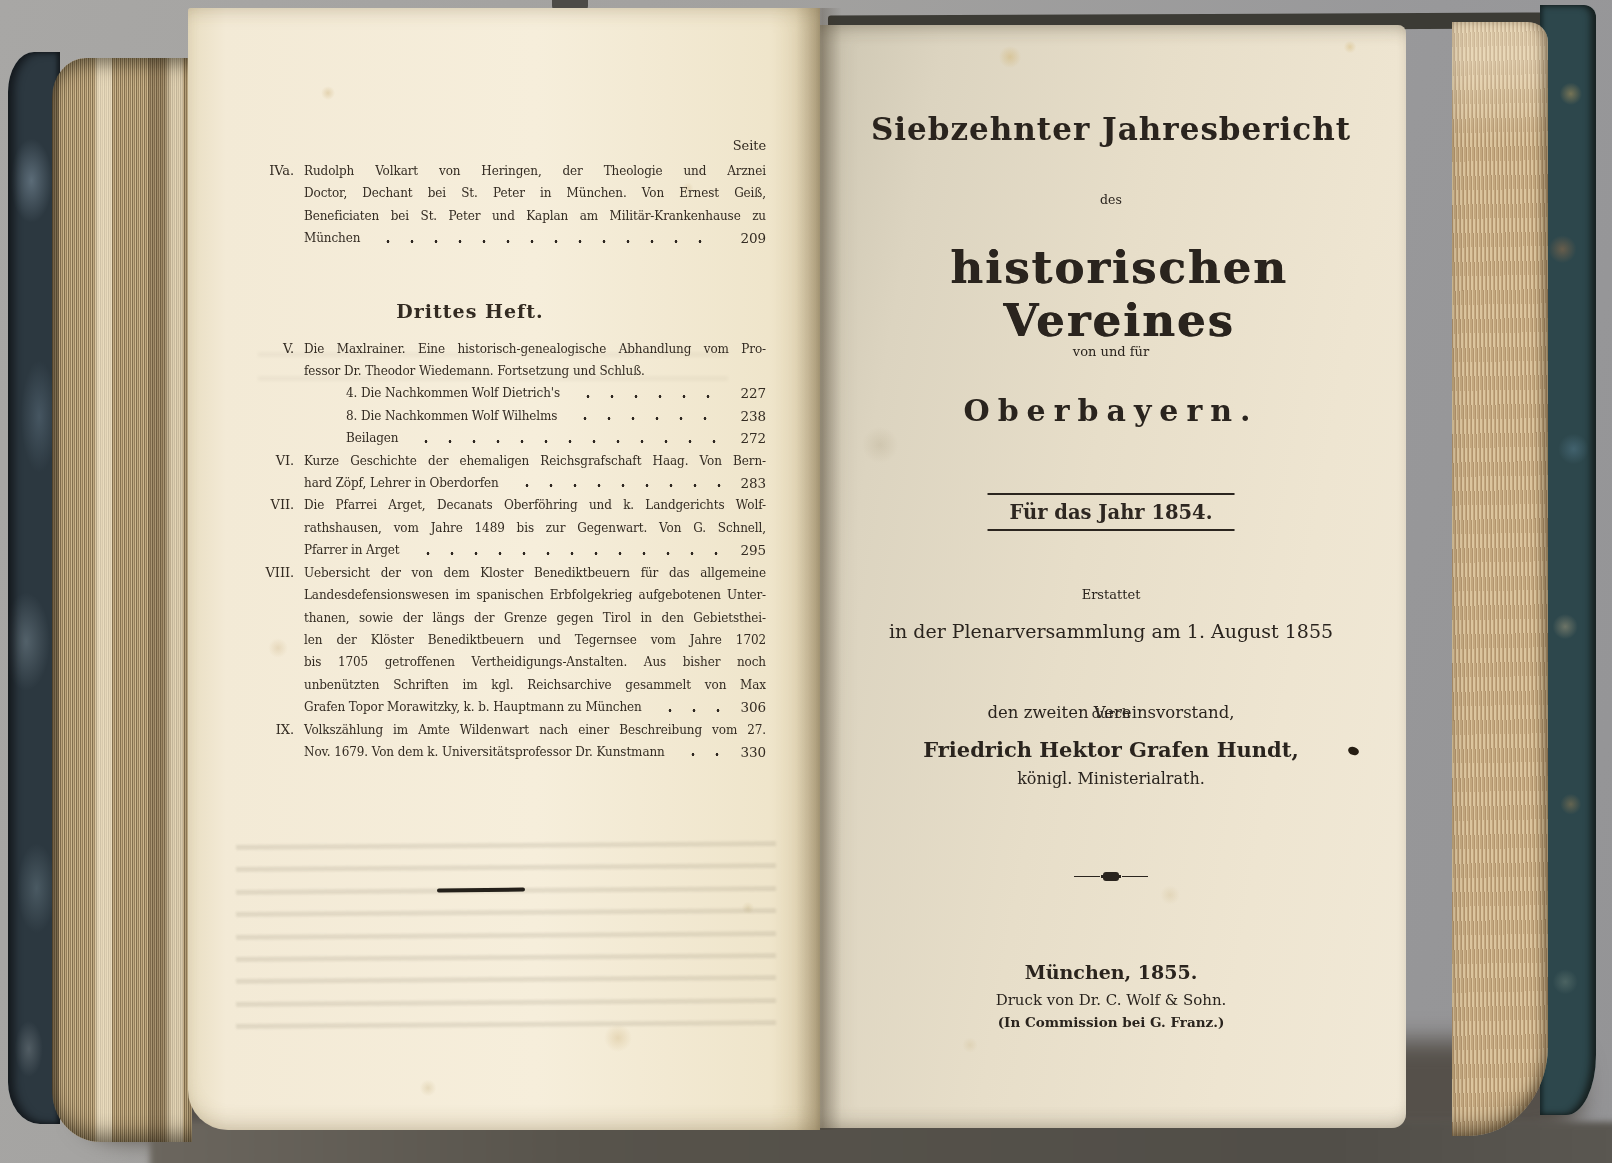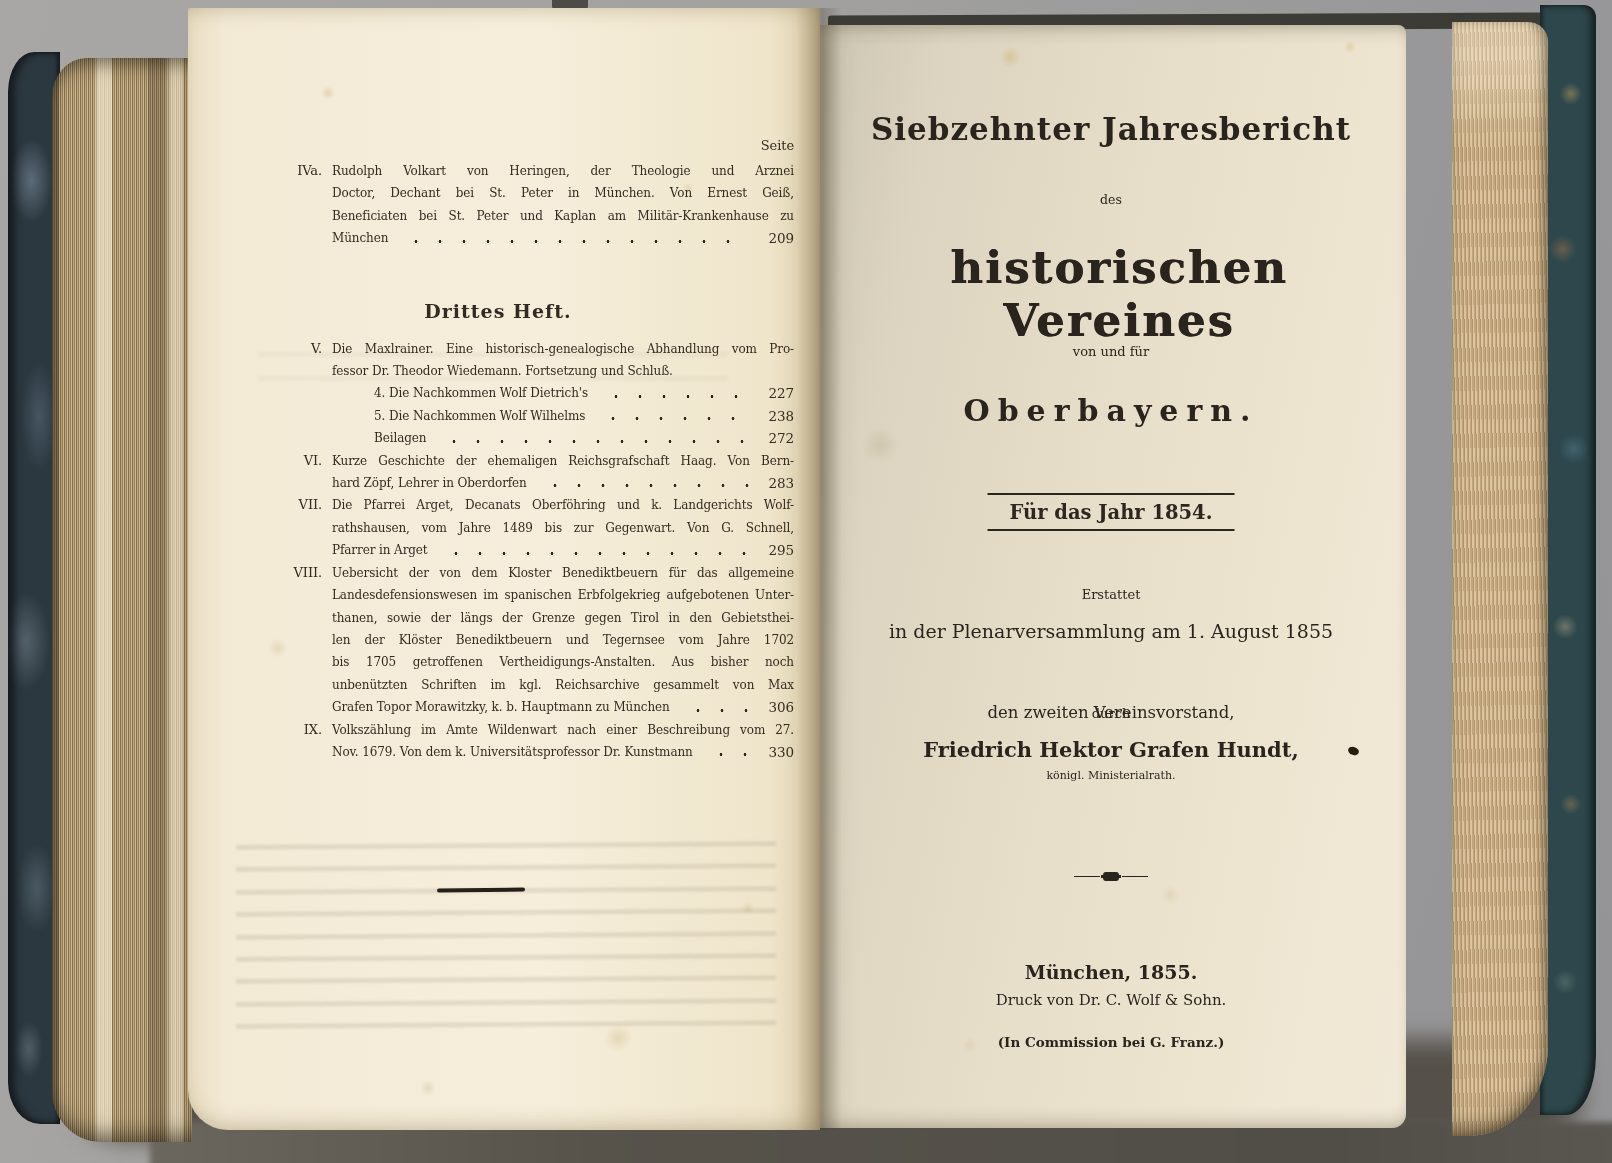--- a/index.html
+++ b/index.html
@@ -73,21 +73,21 @@
       radial-gradient(circle 9px at 530px 22px,rgba(200,160,70,.3),transparent 70%),
       radial-gradient(circle 26px at 60px 420px,rgba(150,135,100,.18),transparent 70%),
       radial-gradient(circle 14px at 350px 870px,rgba(180,150,80,.16),transparent 70%),
       radial-gradient(circle 11px at 150px 1020px,rgba(180,150,80,.15),transparent 70%),
       linear-gradient(100deg,#cdc6b2 0%,#dcd4c0 16%,#e7dec9 45%,#eee5d1 75%,#f1e9d7 100%);
     box-shadow:inset 16px 0 28px -10px rgba(90,80,60,.45),inset 0 12px 16px -10px rgba(90,80,60,.3),inset 0 -12px 18px -10px rgba(90,80,60,.3);}
   .gutter{position:absolute;left:796px;top:8px;width:48px;height:1122px;
     background:linear-gradient(to right,rgba(0,0,0,0),rgba(85,70,48,.16) 40%,rgba(60,50,35,.26) 55%,rgba(0,0,0,0) 95%);}
 
   
-  .toc{position:absolute;left:78px;top:128px;width:528px;font-size:12px;line-height:22.4px;
+  .toc{position:absolute;left:50px;top:128px;width:528px;font-size:12px;line-height:22.4px;
     letter-spacing:-0.1px;color:#332b22;}
   .toc-seite{text-align:right;font-size:13px;line-height:20px;margin-bottom:4px;}
   .toc-entry{display:flex;}
   .toc-num{flex:none;width:56px;text-align:right;padding-right:10px;font-size:13px;}
   .toc-body{flex:1;min-width:0;}
   .toc-line{text-align:justify;text-align-last:justify;}
   .toc-line.endline{text-align-last:left;}
   .toc-leader-row,.toc-subrow{display:flex;align-items:flex-end;}
   .toc-last,.toc-sublabel{flex:none;padding-right:6px;}
   .toc-sublabel{padding-left:42px;}
@@ -116,24 +116,24 @@
   .tp-vuf{top:319px;font-size:13px;}
   .tp-region{top:368px;font-size:30px;font-weight:bold;letter-spacing:8px;}
   .tp-yearbox{position:absolute;top:468px;left:50%;transform:translateX(-50%);
     border-top:2px solid #2b251f;border-bottom:2px solid #2b251f;
     padding:6px 22px 5px;font-size:19.5px;font-weight:bold;white-space:nowrap;}
   .tp-erstattet{top:562px;font-size:13px;}
   .tp-assembly{top:595px;font-size:19px;font-weight:normal;}
   .tp-durch{top:642px;font-size:13px;margin-top:39px;}
   .tp-vorstand{top:678px;font-size:16.5px;}
   .tp-author{top:712px;font-size:21px;font-weight:bold;}
-  .tp-authortitle{top:744px;font-size:11px;}
+  .tp-authortitle{top:744px;font-size:16px;}
   .tp-city{top:936px;font-size:19px;font-weight:bold;}
   .tp-printer{top:966px;font-size:15px;}
-  .tp-commission{top:989px;font-size:13.5px;font-weight:bold;margin-top:20px;}
+  .tp-commission{top:989px;font-size:13.5px;font-weight:bold;}
   .ornament{position:absolute;top:847px;left:0;width:100%;display:flex;justify-content:center;align-items:center;}
   .orn-line{width:26px;height:1.5px;background:#2a241e;}
   .orn-knot{width:16px;height:9px;background:#2a241e;border-radius:3px;margin:0 3px;
     box-shadow:-5px 0 0 -3px #2a241e,5px 0 0 -3px #2a241e;}
   .ink-blob{position:absolute;left:528px;top:722px;width:11px;height:8px;background:#261e13;
     border-radius:50%;transform:rotate(18deg);}
 </style>
 </head>
 <body>
 
@@ -174,21 +174,21 @@
             <div class="toc-num">V.</div>
             <div class="toc-body">
               <div class="toc-line">Die Maxlrainer. Eine historisch-genealogische Abhandlung vom Pro-</div>
               <div class="toc-line endline">fessor Dr. Theodor Wiedemann. Fortsetzung und Schluß.</div>
               <div class="toc-subrow">
                 <div class="toc-sublabel">4. Die Nachkommen Wolf Dietrich's</div>
                 <div class="toc-leader"></div>
                 <div class="toc-page">227</div>
               </div>
               <div class="toc-subrow">
-                <div class="toc-sublabel">5. Die Nachkommen Wolf Wilhelms</div>
+                <div class="toc-sublabel">8. Die Nachkommen Wolf Wilhelms</div>
                 <div class="toc-leader"></div>
                 <div class="toc-page">238</div>
               </div>
               <div class="toc-subrow">
                 <div class="toc-sublabel">Beilagen</div>
                 <div class="toc-leader"></div>
                 <div class="toc-page">272</div>
               </div>
             </div>
           </div>

